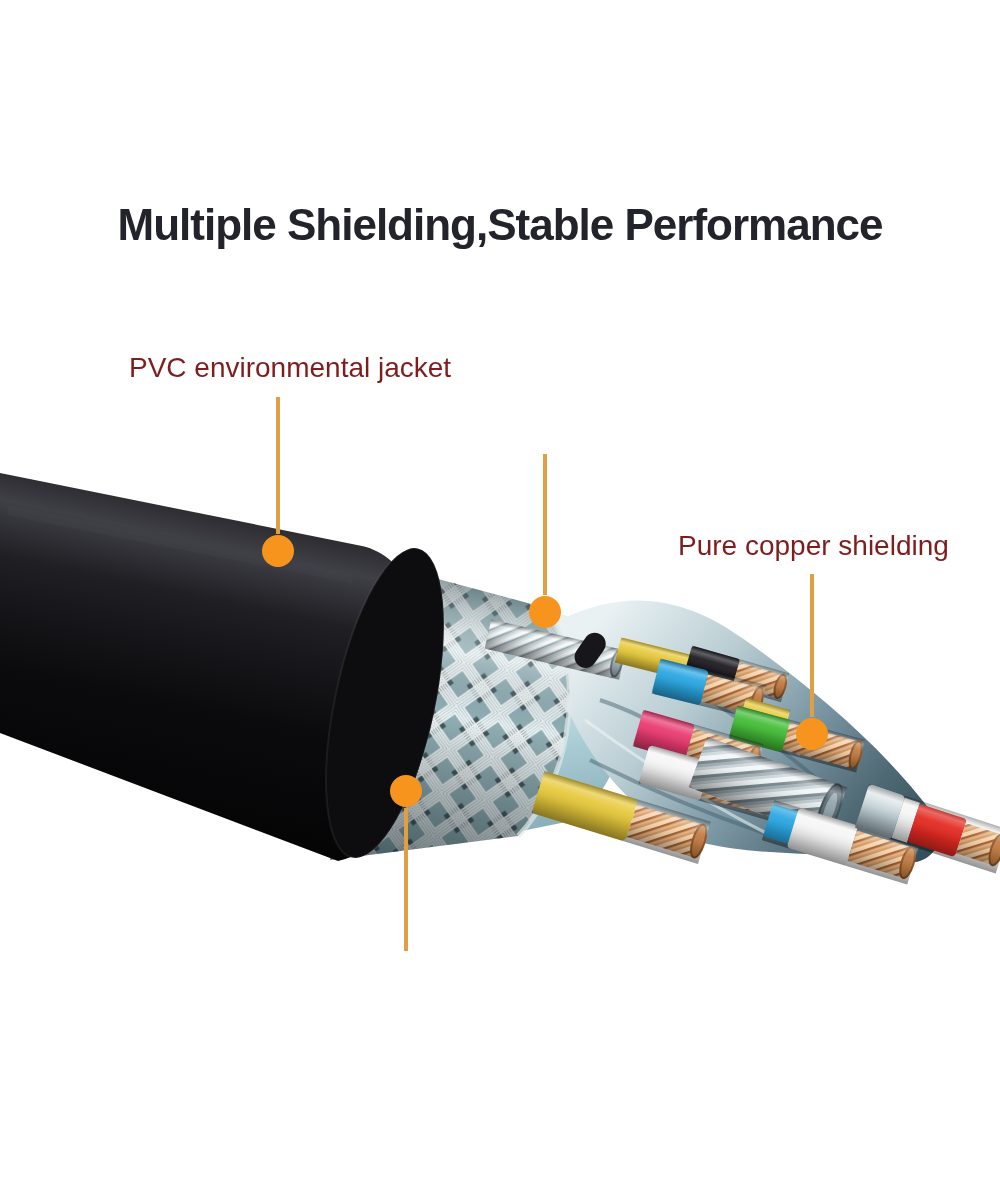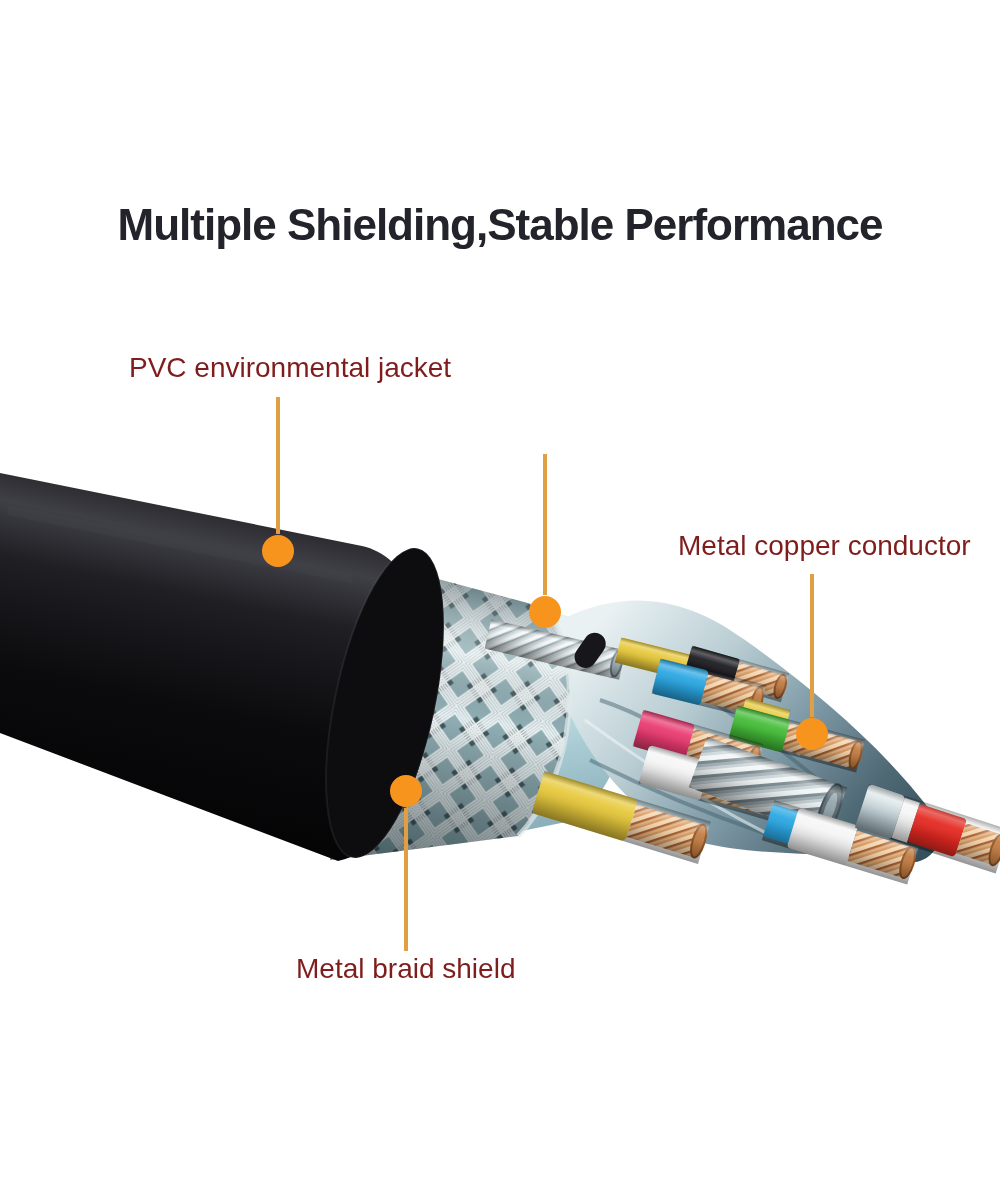--- a/index.html
+++ b/index.html
@@ -225,16 +225,15 @@
     </g>
     <g>
       <circle cx="278" cy="551" r="16" fill="#F7941E"></circle>
       <circle cx="545" cy="612" r="16" fill="#F7941E"></circle>
       <circle cx="812" cy="734" r="16" fill="#F7941E"></circle>
       <circle cx="406" cy="791" r="16" fill="#F7941E"></circle>
     </g>
   </svg>
 
   <div class="callout-label lbl-pvc">PVC environmental jacket</div>
-  <div class="callout-label lbl-copper">Metal copper conductor</div>
-  <div class="callout-label lbl-braid">Metal braid shield</div>
+  <div class="callout-label lbl-copper">Pure copper shielding</div>
 
 </div>
 
 </body></html>

